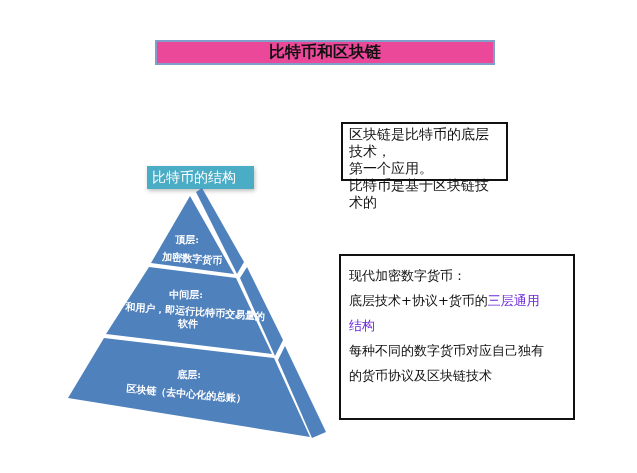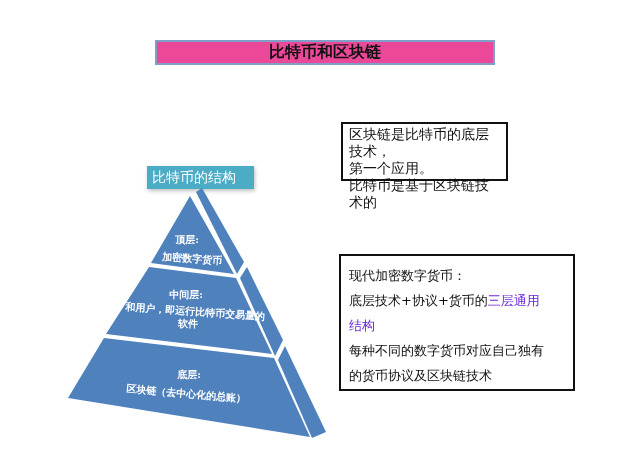--- a/index.html
+++ b/index.html
@@ -10,21 +10,21 @@
       display: flex; align-items: center; justify-content: center;
       font-weight: bold; font-size: 16px; color: #111; }
     .structure-label { position: absolute; left: 147px; top: 129px; width: 107px; height: 23px;
       background: #4bacc6; color: #fff; font-size: 14px; box-sizing: border-box;
       display: flex; align-items: center; padding-left: 5px;
       box-shadow: 1px 2px 4px rgba(0,0,0,0.25); margin-top: 37px; }
     .info-box { position: absolute; box-sizing: border-box; border: 2px solid #111; background: #fff;
       color: #111; }
     .info-box-1 { left: 341px; top: 122px; width: 167px; height: 59px; padding: 2px 6px;
       font-size: 14px; line-height: 17px; }
-    .info-box-2 { left: 339px; top: 254px; width: 236px; height: 137px; padding: 7px 8px;
+    .info-box-2 { left: 339px; top: 254px; width: 236px; height: 166px; padding: 7px 8px;
       font-size: 13px; line-height: 25px; }
     .teal { color: #6d28d9; }
     svg.pyramid { position: absolute; left: 0; top: 0; }
     .layer-text { fill: #ffffff; font-size: 10px; font-weight: bold;
       font-family: "DejaVu Serif", "Liberation Serif", serif; }
   </style>
 </head>
 <body>
 
 <div class="title-box">

